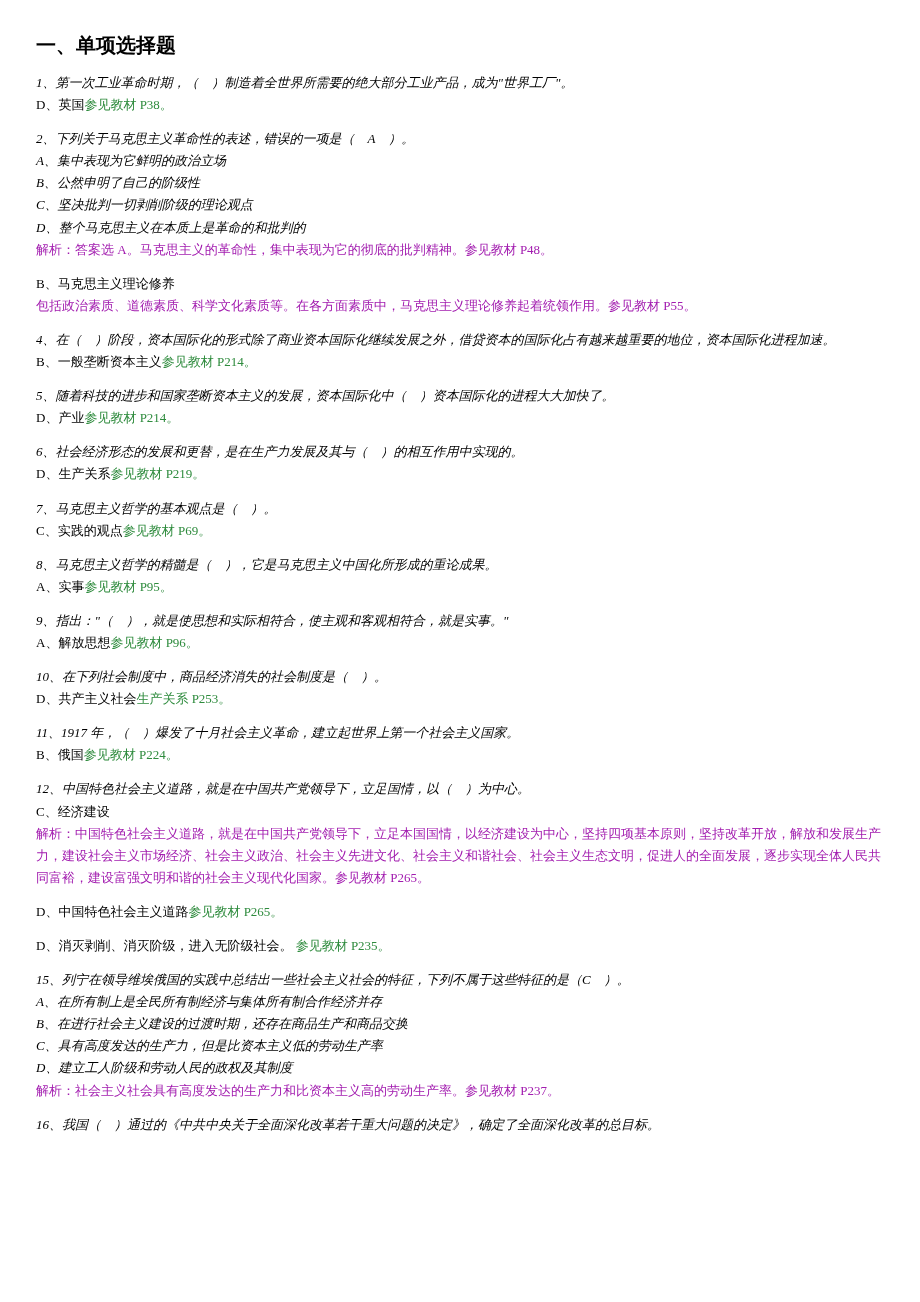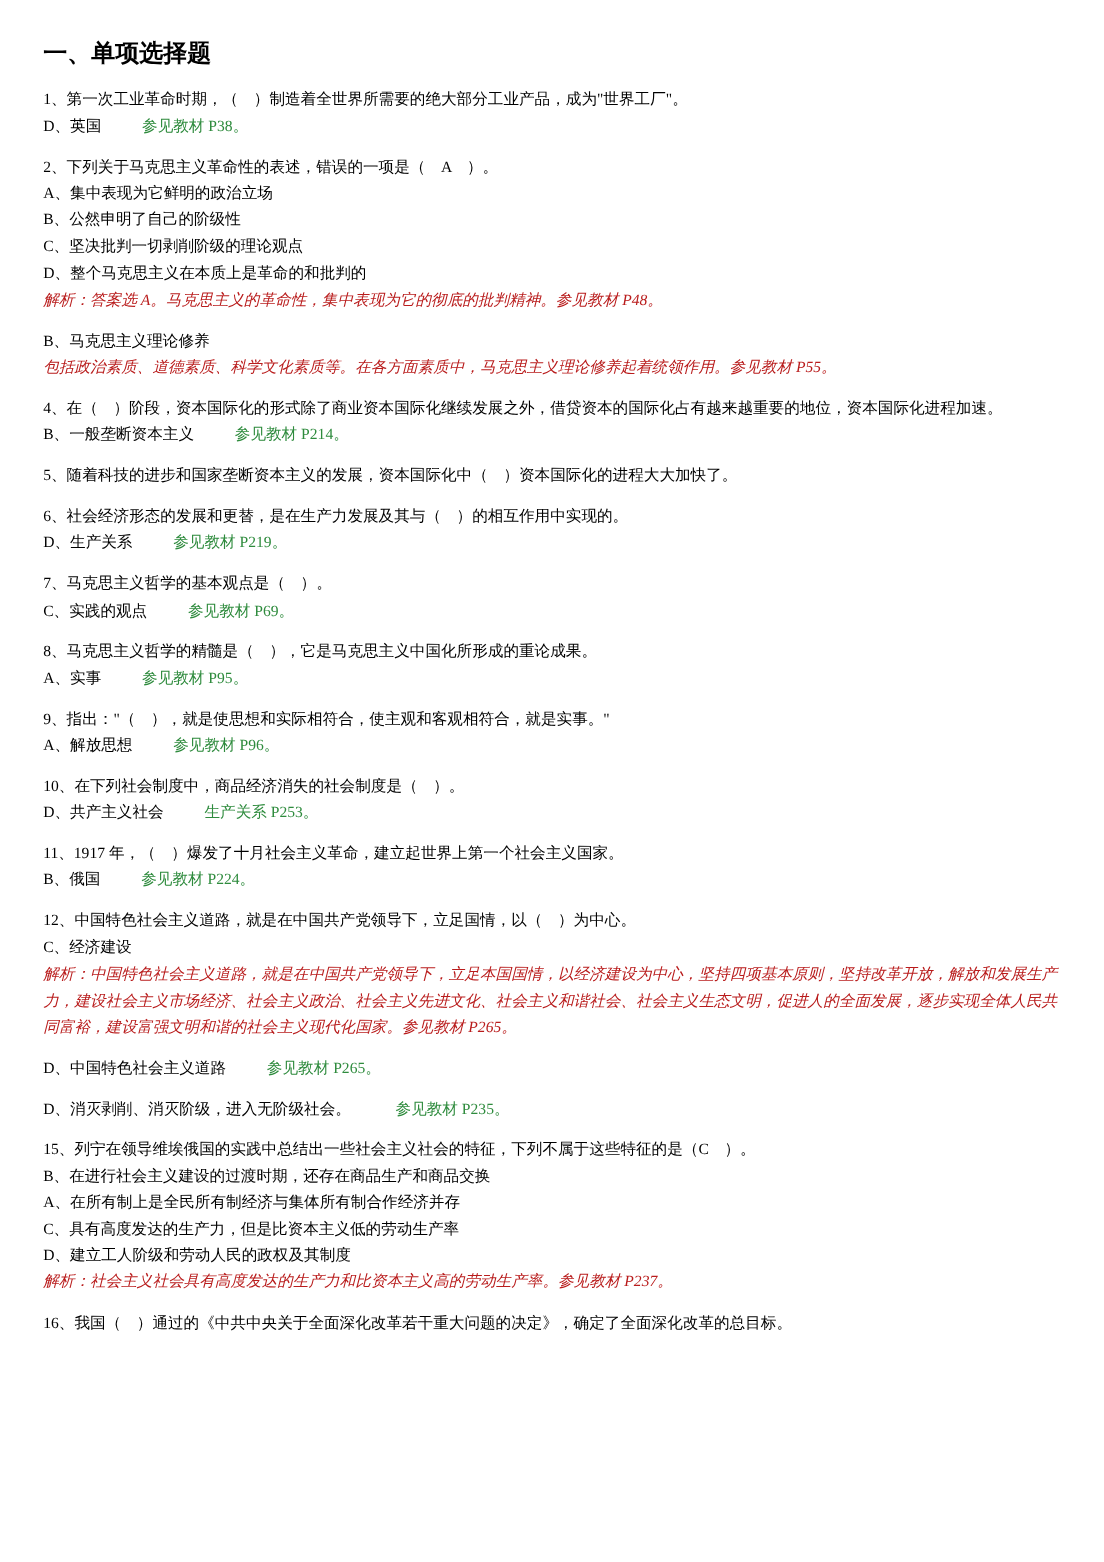--- a/index.html
+++ b/index.html
@@ -16,32 +16,31 @@
   h2 {
     font-size: 20px;
     font-weight: bold;
     margin: 0 0 10px 0;
   }
   .q-block {
     margin-bottom: 12px;
   }
   .q-text {
     margin: 0;
+    font-style: italic;
   }
   .ans {
     margin: 0;
   }
   .ref {
     color: #2e8b3d;
-    padding-left: 34px;
   }
   .analysis {
-    color: #b91c1c;
+    color: #a21caf;
     margin: 0;
-    font-style: italic;
   }
 </style>
 </head>
 <body>
 
 <h2>一、单项选择题</h2>
 
 <div class="q-block">
   <p class="q-text">1、第一次工业革命时期，（　）制造着全世界所需要的绝大部分工业产品，成为"世界工厂"。</p>
   <p class="ans"><span>D、英国</span><span class="ref">参见教材 P38。</span></p>
@@ -61,20 +60,21 @@
   <p class="analysis">包括政治素质、道德素质、科学文化素质等。在各方面素质中，马克思主义理论修养起着统领作用。参见教材 P55。</p>
 </div>
 
 <div class="q-block">
   <p class="q-text">4、在（　）阶段，资本国际化的形式除了商业资本国际化继续发展之外，借贷资本的国际化占有越来越重要的地位，资本国际化进程加速。</p>
   <p class="ans"><span>B、一般垄断资本主义</span><span class="ref">参见教材 P214。</span></p>
 </div>
 
 <div class="q-block">
   <p class="q-text">5、随着科技的进步和国家垄断资本主义的发展，资本国际化中（　）资本国际化的进程大大加快了。</p>
+  <p class="ans"><span>D、产业</span><span class="ref">参见教材 P214。</span></p>
 </div>
 
 <div class="q-block">
   <p class="q-text">6、社会经济形态的发展和更替，是在生产力发展及其与（　）的相互作用中实现的。</p>
   <p class="ans"><span>D、生产关系</span><span class="ref">参见教材 P219。</span></p>
 </div>
 
 <div class="q-block">
   <p class="q-text">7、马克思主义哲学的基本观点是（　）。</p>
   <p class="ans"><span>C、实践的观点</span><span class="ref">参见教材 P69。</span></p>
@@ -109,22 +109,22 @@
 <div class="q-block">
   <p class="ans"><span>D、中国特色社会主义道路</span><span class="ref">参见教材 P265。</span></p>
 </div>
 
 <div class="q-block">
   <p class="ans"><span>D、消灭剥削、消灭阶级，进入无阶级社会。</span> <span class="ref">参见教材 P235。</span></p>
 </div>
 
 <div class="q-block">
   <p class="q-text">15、列宁在领导维埃俄国的实践中总结出一些社会主义社会的特征，下列不属于这些特征的是（C　）。</p>
+  <p class="q-text">A、在所有制上是全民所有制经济与集体所有制合作经济并存</p>
   <p class="q-text">B、在进行社会主义建设的过渡时期，还存在商品生产和商品交换</p>
-  <p class="q-text">A、在所有制上是全民所有制经济与集体所有制合作经济并存</p>
   <p class="q-text">C、具有高度发达的生产力，但是比资本主义低的劳动生产率</p>
   <p class="q-text">D、建立工人阶级和劳动人民的政权及其制度</p>
   <p class="analysis">解析：社会主义社会具有高度发达的生产力和比资本主义高的劳动生产率。参见教材 P237。</p>
 </div>
 
 <div class="q-block">
   <p class="q-text">16、我国（　）通过的《中共中央关于全面深化改革若干重大问题的决定》，确定了全面深化改革的总目标。</p>
 </div>
 
 </body></html>

